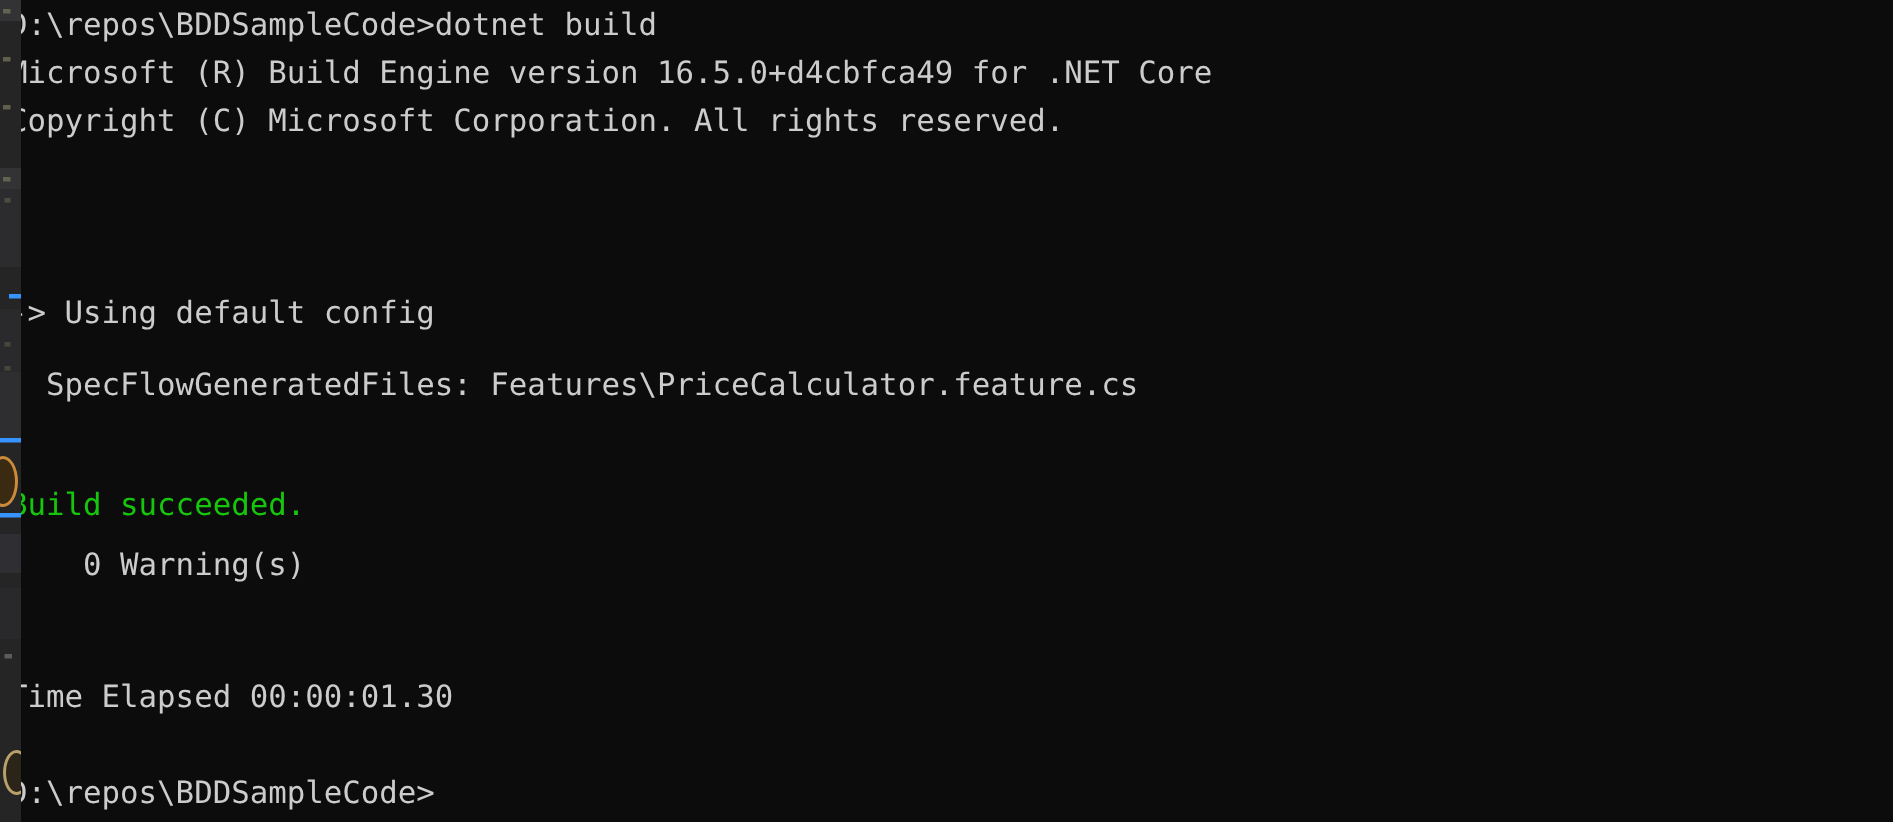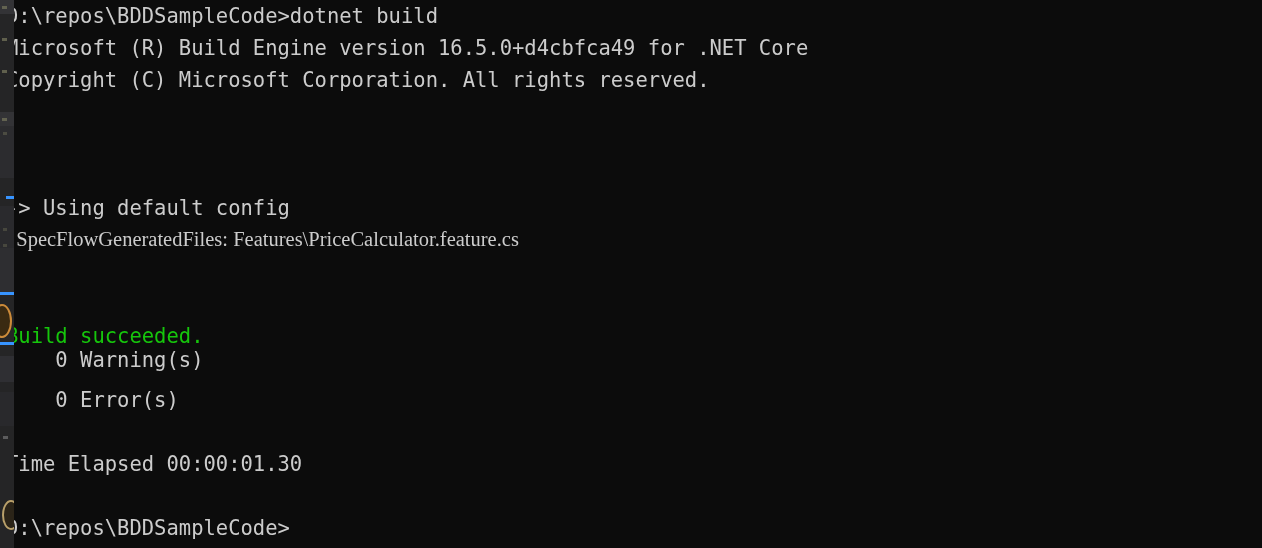--- a/index.html
+++ b/index.html
@@ -105,24 +105,23 @@
     <div class="bp-dot" style="left:-8px;top:304px;width:20px;height:34px;"></div>
     <div class="bp-dot" style="left:2px;top:500px;width:18px;height:30px;border-color:#b9a06a;background:#2b2418;"></div>
   </div>
 
   <div id="terminal">
     <div class="term-line" style="top:0px;">D:\repos\BDDSampleCode&gt;dotnet build</div>
     <div class="term-line" style="top:32px;">Microsoft (R) Build Engine version 16.5.0+d4cbfca49 for .NET Core</div>
     <div class="term-line" style="top:64px;">Copyright (C) Microsoft Corporation. All rights reserved.</div>
     <div class="term-line" style="top:96px;"></div>
     <div class="term-line" style="top:192px;">-&gt; Using default config</div>
-    <div class="term-line" style="top:223px;font-family:Liberation Serif, serif;">  SpecFlowGeneratedFiles: Features\PriceCalculator.feature.cs</div>
+    <div class="term-line" style="top:240px;">  SpecFlowGeneratedFiles: Features\PriceCalculator.feature.cs</div>
     <div class="term-line" style="top:288px;"></div>
     <div class="term-line green" style="top:320px;">Build succeeded.</div>
-    <div class="term-line" style="top:344px;">    0 Warning(s)</div>
-    <div class="term-line" style="top:384px;">    0 Error(s)</div>
+    <div class="term-line" style="top:360px;">    0 Warning(s)</div>
     <div class="term-line" style="top:416px;"></div>
     <div class="term-line" style="top:448px;">Time Elapsed 00:00:01.30</div>
     <div class="term-line" style="top:480px;"></div>
     <div class="term-line" style="top:512px;">D:\repos\BDDSampleCode&gt;</div>
   </div>
 
 </div>
 
 </body></html>

